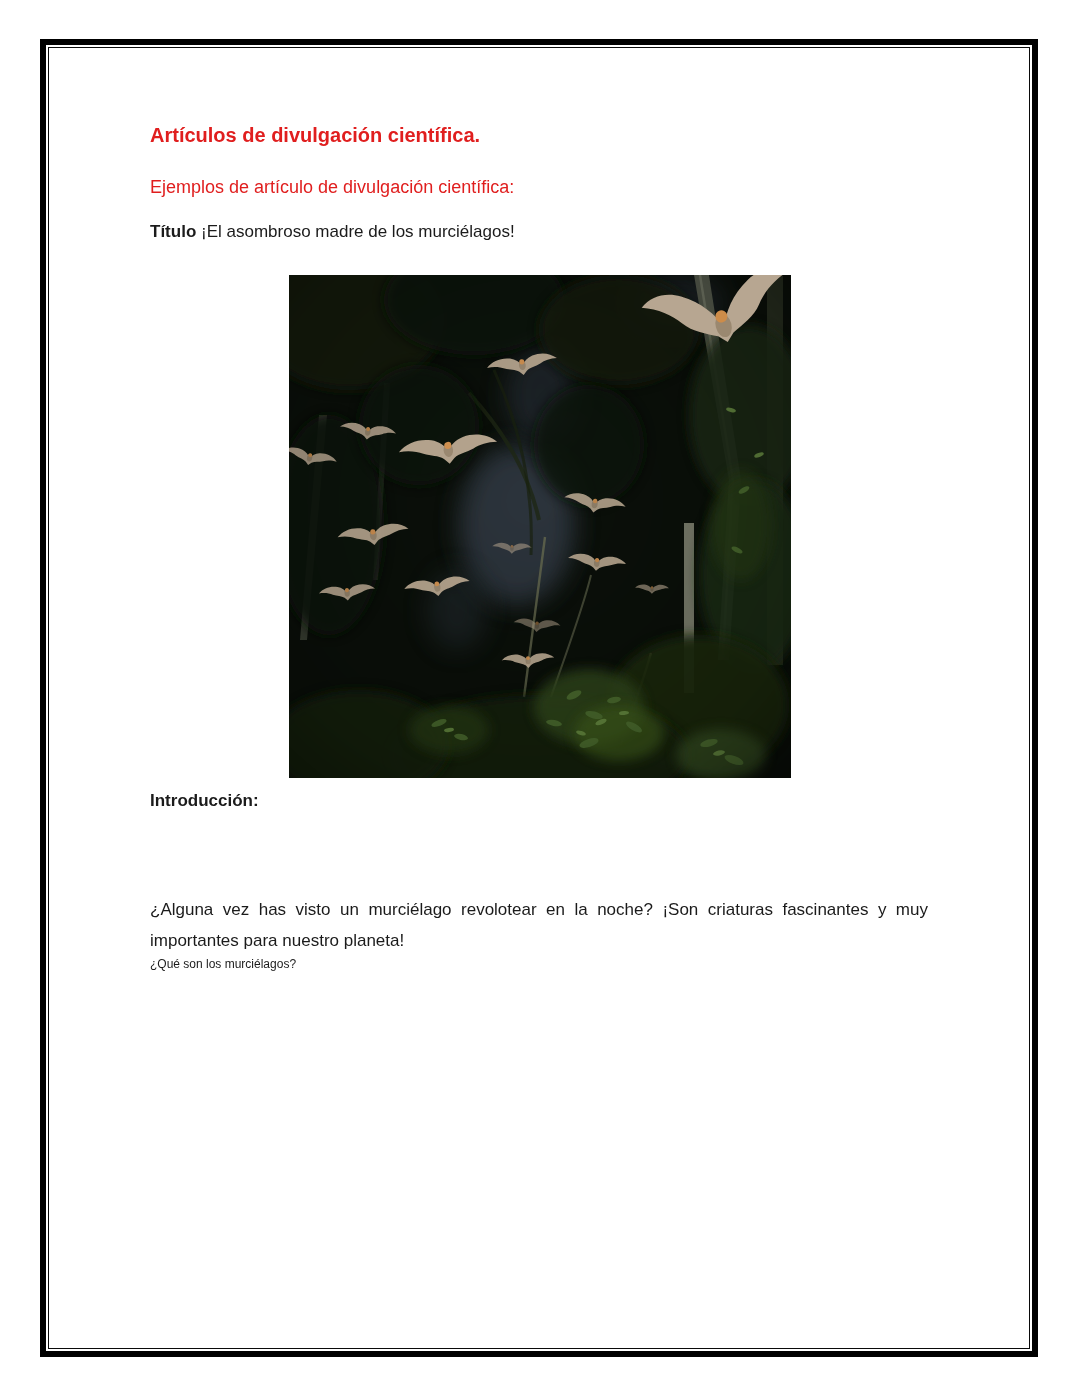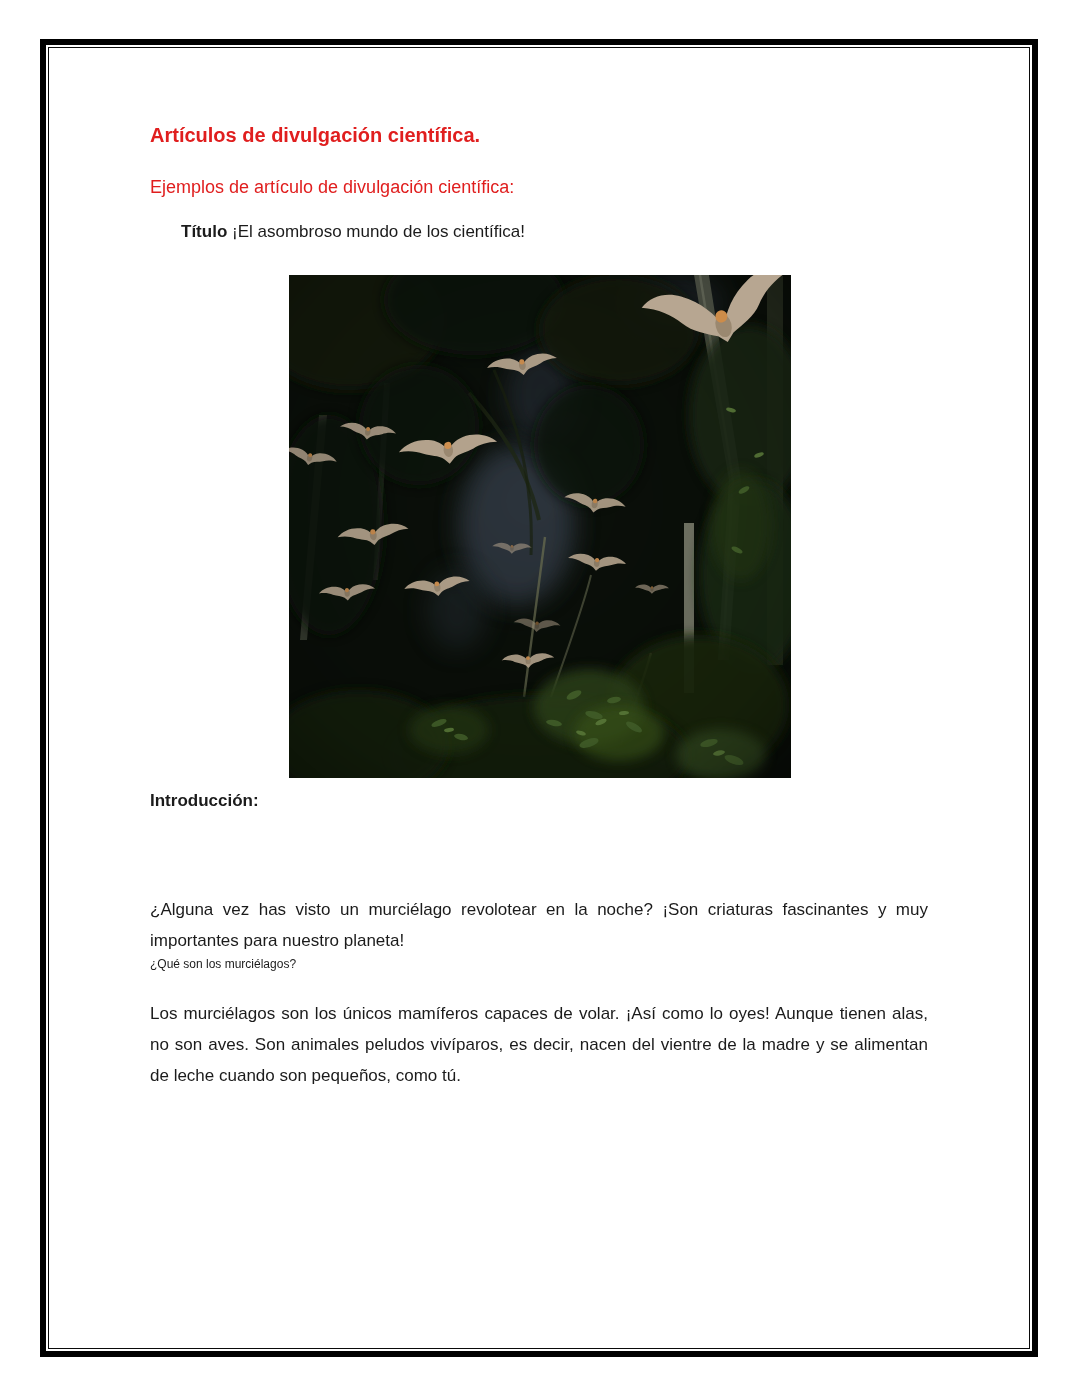--- a/index.html
+++ b/index.html
@@ -35,21 +35,21 @@
     font-size: 18px; line-height: 24px;
     font-weight: normal;
     color: #e01e1e;
   }
   .title-line {
     position: absolute;
     left: 150px; top: 219px; width: 780px;
     font-size: 17px; line-height: 26px;
     color: #1b1b1b;
   }
-  .title-line .label { font-weight: bold; margin-left: 31px; }
+  .title-line .label { font-weight: bold; }
   .photo {
     position: absolute;
     left: 289px; top: 275px;
     width: 502px; height: 503px;
     background: #0b100a;
   }
   .photo svg { display: block; width: 502px; height: 503px; }
   .intro-heading {
     position: absolute;
     left: 150px; top: 788px; width: 780px;
@@ -79,21 +79,21 @@
   <div class="frame">
     <div class="frame-inner"></div>
   </div>
 
   <div class="main-heading">Artículos de divulgación científica.</div>
 
   <div class="sub-heading">Ejemplos de artículo de divulgación científica:</div>
 
   <div class="title-line">
     <span class="label">Título</span>
-    <span>¡El asombroso mundo de los científica!</span>
+    <span>¡El asombroso madre de los murciélagos!</span>
   </div>
 
   <div class="photo" title="Murciélagos volando de noche entre los árboles de un bosque">
     <svg viewBox="0 0 502 503" xmlns="http://www.w3.org/2000/svg" role="img">
       <defs>
         <filter id="bl6" x="-40%" y="-40%" width="180%" height="180%">
             <feGaussianBlur stdDeviation="6"></feGaussianBlur>
           </filter>
         <filter id="bl12" x="-60%" y="-60%" width="220%" height="220%">
             <feGaussianBlur stdDeviation="12"></feGaussianBlur>
@@ -193,15 +193,14 @@
       <use href="#bat" transform="translate(363,313) rotate(1) scale(0.36)" opacity="0.6"></use>
     </svg>
   </div>
 
   <div class="intro-heading">Introducción:</div>
 
   <div class="para para-1">¿Alguna vez has visto un murciélago revolotear en la noche? ¡Son criaturas fascinantes y muy importantes para nuestro planeta!</div>
 
   <div class="question">¿Qué son los murciélagos?</div>
 
-  <div class="para para-2">Los murciélagos son los únicos mamíferos capaces de volar. ¡Así como lo oyes! Aunque tienen alas, no son aves. Son animales peludos vivíparos, es decir, nacen del vientre de la madre y se alimentan de leche cuando son pequeños, como tú.</div>
 
 </div>
 
 </body></html>

